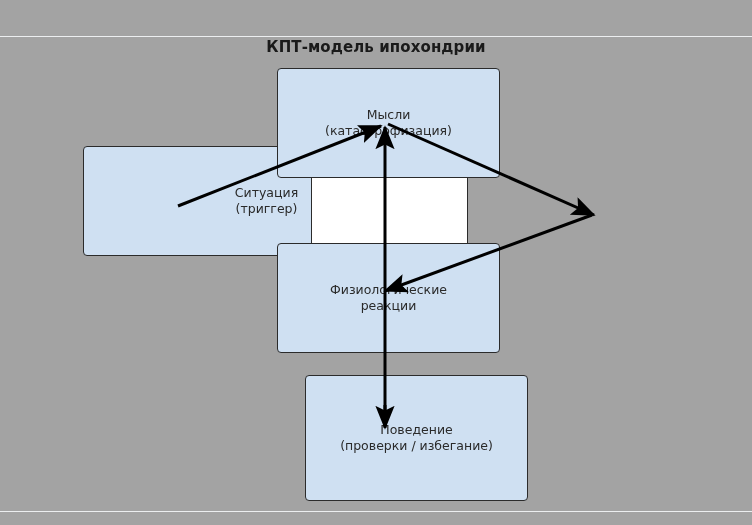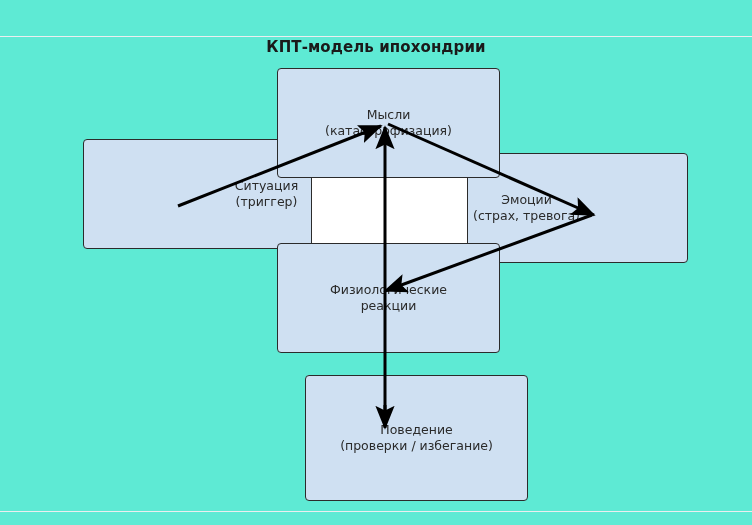--- a/index.html
+++ b/index.html
@@ -10,21 +10,21 @@
   body {
     width: 752px;
     height: 525px;
     position: relative;
     overflow: hidden;
     font-family: "DejaVu Sans", sans-serif;
   }
   .page {
     position: absolute;
     inset: 0;
-    background: #5eead4;
+    background: #a3a3a3;
   }
   .top-rule {
     position: absolute;
     left: 0;
     top: 36px;
     width: 752px;
     height: 1px;
     background: #eceef0;
   }
   .bottom-rule {
@@ -58,21 +58,21 @@
     text-align: center;
     color: #2a2a2a;
     font-size: 12.5px;
     line-height: 16px;
     z-index: 2;
   }
   .node .label { white-space: pre-line; }
 
   
   #node-thoughts   { left: 277px; top: 68px;  width: 223px; height: 110px; }
-  #node-situation  { left: 83px;  top: 139px; width: 327px; height: 110px; padding-left: 40px; }
+  #node-situation  { left: 83px;  top: 146px; width: 327px; height: 110px; padding-left: 40px; }
   #node-emotions   { left: 365px; top: 153px; width: 323px; height: 110px; }
   #node-physio     { left: 277px; top: 243px; width: 223px; height: 110px; }
   #node-behavior   { left: 277px; top: 375px; width: 223px; height: 126px; margin-left: 28px; }
 
   
   .center-gap {
     position: absolute;
     left: 311px;
     top: 178px;
     width: 157px;
@@ -97,24 +97,20 @@
 
   <div class="top-rule"></div>
 
   <div class="diagram-title">КПТ-модель ипохондрии</div>
 
   <div class="node" id="node-situation">
     <span class="label">Ситуация
 (триггер)</span>
   </div>
 
-  <div class="node" id="node-emotions">
-    <span class="label">Эмоции
-(страх, тревога)</span>
-  </div>
 
   <div class="node" id="node-thoughts">
     <span class="label">Мысли
 (катастрофизация)</span>
   </div>
 
   <div class="node" id="node-physio">
     <span class="label">Физиологические
 реакции</span>
   </div>

